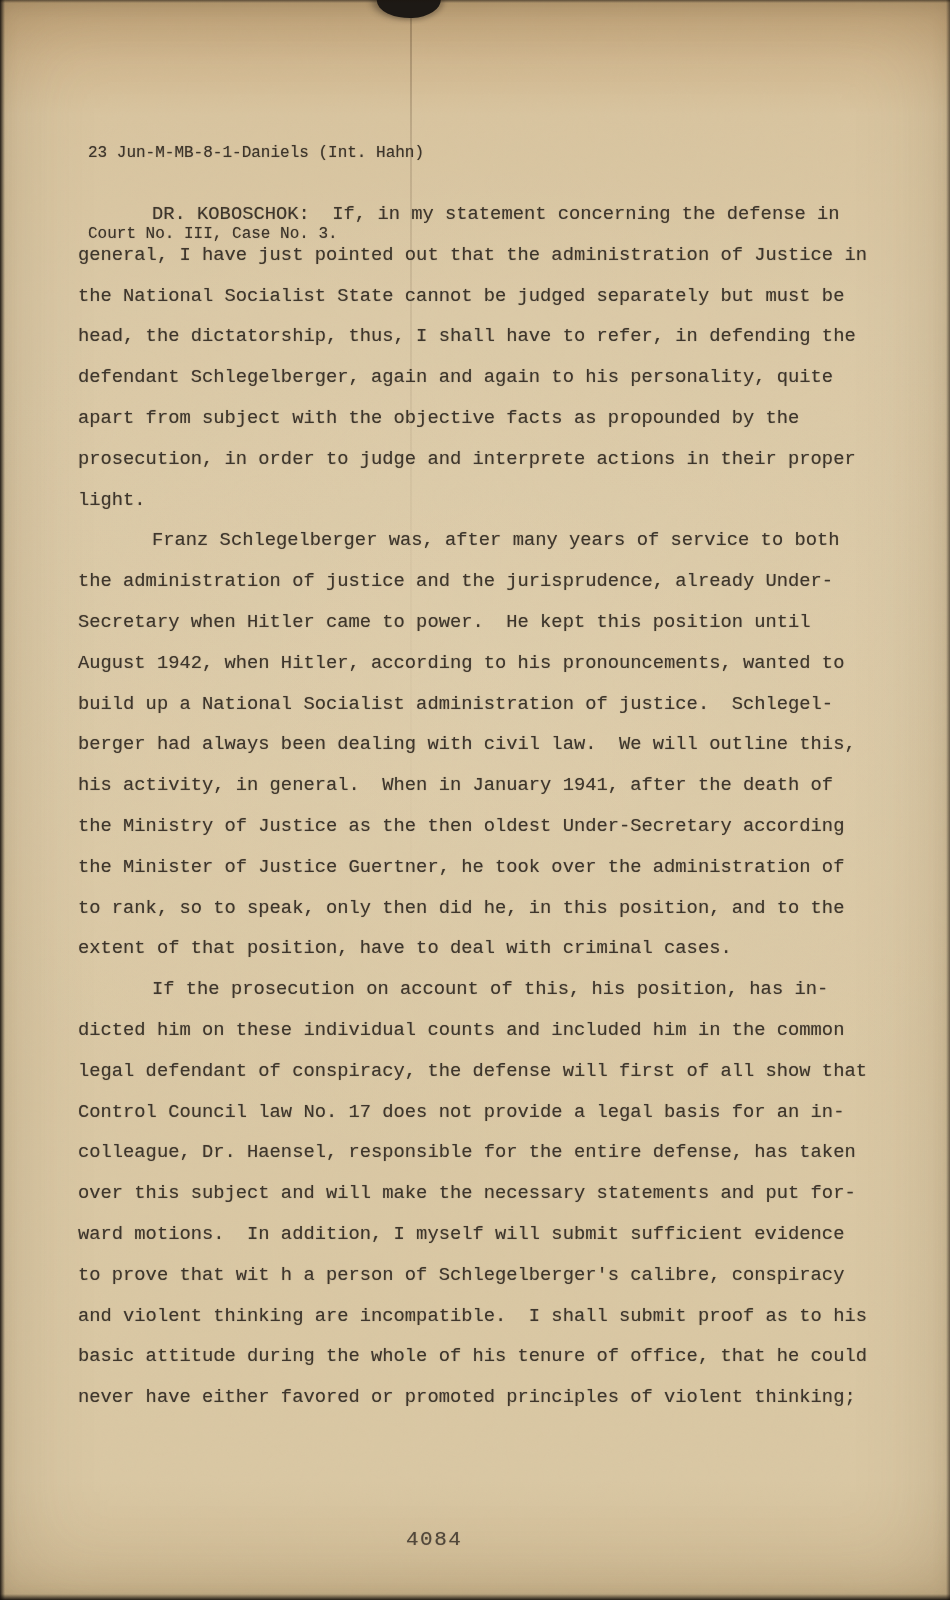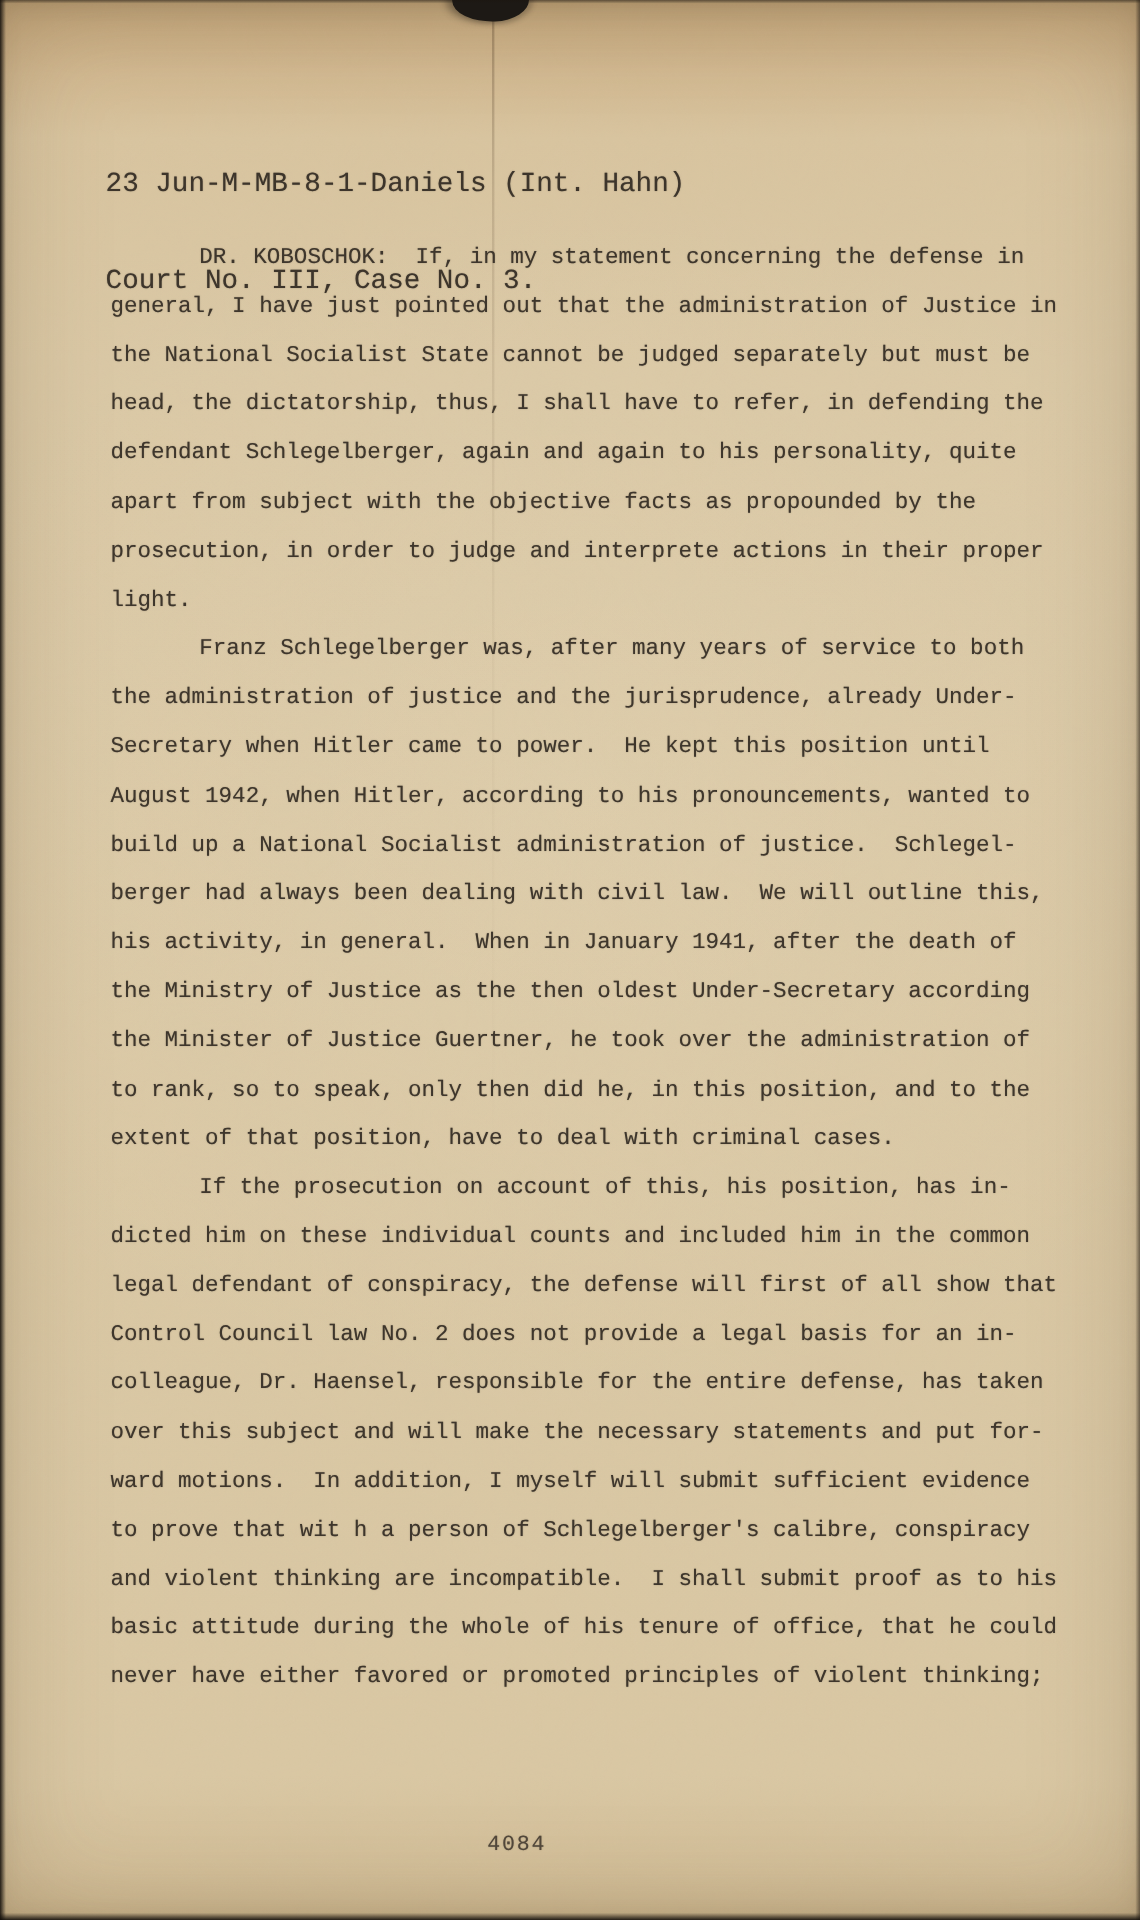--- a/index.html
+++ b/index.html
@@ -79,48 +79,48 @@
       rgba(84,64,42,0.10) 320px,
       rgba(84,64,42,0.04) 550px,
       rgba(84,64,42,0) 1000px);
     pointer-events: none;
   }
   .header {
     position: absolute;
     left: 88px;
     top: 86px;
     color: #3d352b;
-    font-size: 23px;
+    font-size: 16px;
     line-height: 27px;
     white-space: pre;
     text-shadow: 0 0 1px rgba(61,53,43,0.55);
   }
   .doc-body {
     position: absolute;
-    left: 92px;
+    left: 78px;
     top: 194px;
     width: 830px;
     color: #3e362c;
     font-size: 18.8px;
     line-height: 40.8px;
     text-shadow: 0 0 1px rgba(62,54,44,0.5);
   }
   .line {
     white-space: pre;
     height: 40.8px;
   }
   .line.first {
     text-indent: 74px;
   }
   .pageno {
     position: absolute;
     left: 406px;
     top: 1528px;
     color: #51473a;
-    font-size: 18px;
+    font-size: 21px;
     letter-spacing: 1.5px;
     text-shadow: 0 0 1px rgba(81,71,58,0.5);
   }
 </style>
 </head>
 <body>
 
 <div class="page">
 
   <svg class="grain" width="950" height="1600" xmlns="http://www.w3.org/2000/svg">
@@ -176,21 +176,21 @@
         <div class="line">his activity, in general.  When in January 1941, after the death of</div>
         <div class="line">the Ministry of Justice as the then oldest Under-Secretary according</div>
         <div class="line">the Minister of Justice Guertner, he took over the administration of</div>
         <div class="line">to rank, so to speak, only then did he, in this position, and to the</div>
         <div class="line">extent of that position, have to deal with criminal cases.</div>
       </div>
       <div>
         <div class="line first">If the prosecution on account of this, his position, has in-</div>
         <div class="line">dicted him on these individual counts and included him in the common</div>
         <div class="line">legal defendant of conspiracy, the defense will first of all show that</div>
-        <div class="line">Control Council law No. 2 does not provide a legal basis for an in-</div>
+        <div class="line">Control Council law No. 17 does not provide a legal basis for an in-</div>
         <div class="line">colleague, Dr. Haensel, responsible for the entire defense, has taken</div>
         <div class="line">over this subject and will make the necessary statements and put for-</div>
         <div class="line">ward motions.  In addition, I myself will submit sufficient evidence</div>
         <div class="line">to prove that wit h a person of Schlegelberger's calibre, conspiracy</div>
         <div class="line">and violent thinking are incompatible.  I shall submit proof as to his</div>
         <div class="line">basic attitude during the whole of his tenure of office, that he could</div>
         <div class="line">never have either favored or promoted principles of violent thinking;</div>
       </div>
     </div>
 

